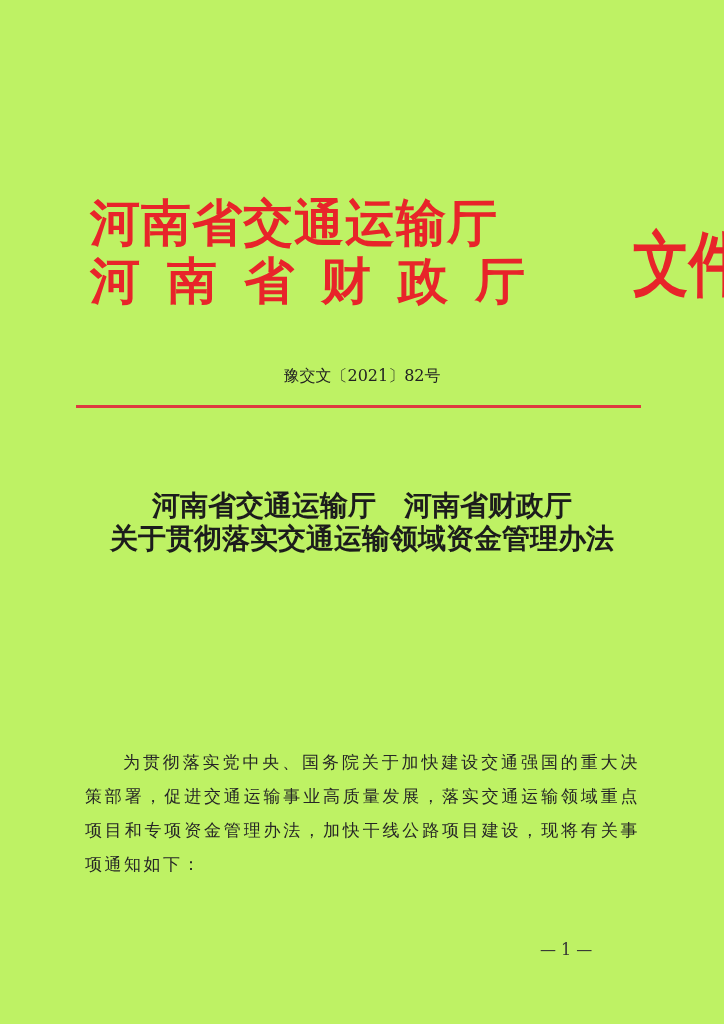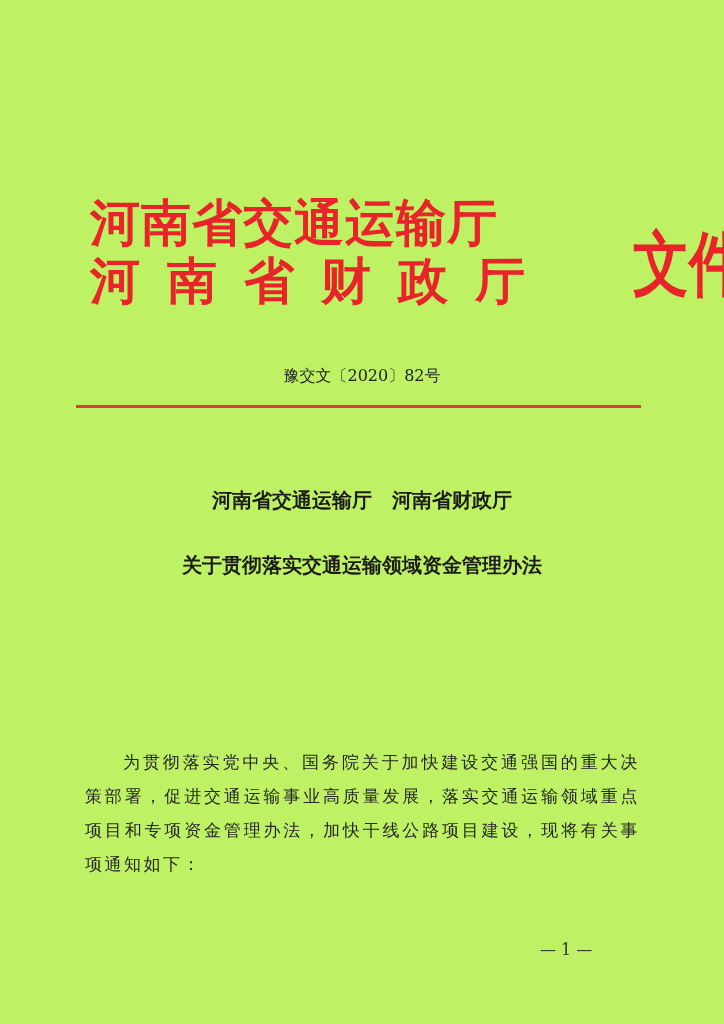--- a/index.html
+++ b/index.html
@@ -10,43 +10,43 @@
     font-family: "DejaVu Serif", "Liberation Serif", serif; font-weight: bold; font-size: 50px; line-height: 56px; }
   .mh-line1 { top: 0; letter-spacing: 1px; }
   .mh-line2 { top: 58px; letter-spacing: 27px; }
   .mh-suffix { position: absolute; left: 543px; top: 30px; color: #e8242a;
     font-family: "DejaVu Serif", "Liberation Serif", serif; font-weight: bold; font-size: 56px; line-height: 60px;
     transform: scaleY(1.25); transform-origin: top left; white-space: nowrap; }
   .doc-number { position: absolute; left: 0; width: 724px; top: 366px; text-align: center;
     font-family: "DejaVu Serif", "Liberation Serif", serif; font-size: 16px; color: #222; }
   .red-rule { position: absolute; left: 76px; width: 565px; top: 405px; height: 3px; background: #de3b40; }
   .title { position: absolute; left: 0; width: 724px; text-align: center;
-    font-family: "DejaVu Sans", "Liberation Sans", sans-serif; font-weight: bold; font-size: 20px; color: #1c1c1c; }
-  .t1 { top: 487px; } .t2 { top: 552px; } .t3 { top: 573px; }
+    font-family: "DejaVu Sans", "Liberation Sans", sans-serif; font-weight: bold; font-size: 28px; color: #1c1c1c; }
+  .t1 { top: 487px; } .t2 { top: 520px; } .t3 { top: 573px; }
   .body-text { position: absolute; left: 85px; width: 555px;
     font-family: "DejaVu Serif", "Liberation Serif", serif; font-size: 17px; color: #262626;
     line-height: 34px; letter-spacing: 2.5px; text-align: justify; }
   .p1 { top: 630px; }
   .p2 { top: 733px; text-indent: 38px; margin-top: 12px; }
   .heading1 { position: absolute; left: 118px; top: 878px;
     font-family: "DejaVu Sans", "Liberation Sans", sans-serif; font-weight: bold; font-size: 17px; color: #1f1f1f; letter-spacing: 1px; }
   .page-number { position: absolute; left: 540px; top: 940px;
     font-family: "DejaVu Serif", "Liberation Serif", serif; font-size: 16px; color: #333; white-space: nowrap; }
 </style>
 </head>
 <body>
 
 <div class="page">
   <div class="masthead">
     <div class="mh-line mh-line1">河南省交通运输厅</div>
     <div class="mh-line mh-line2">河南省财政厅</div>
     <div class="mh-suffix">文件</div>
   </div>
 
-  <div class="doc-number">豫交文〔2020〕82号</div>
+  <div class="doc-number">豫交文〔2021〕82号</div>
   <div class="red-rule"></div>
 
   <div class="title t1">河南省交通运输厅　河南省财政厅</div>
   <div class="title t2">关于贯彻落实交通运输领域资金管理办法</div>
 
   <div class="body-text p2">为贯彻落实党中央、国务院关于加快建设交通强国的重大决策部署，促进交通运输事业高质量发展，落实交通运输领域重点项目和专项资金管理办法，加快干线公路项目建设，现将有关事项通知如下：</div>
 
   <div class="page-number">— 1 —</div>
 </div>
 

